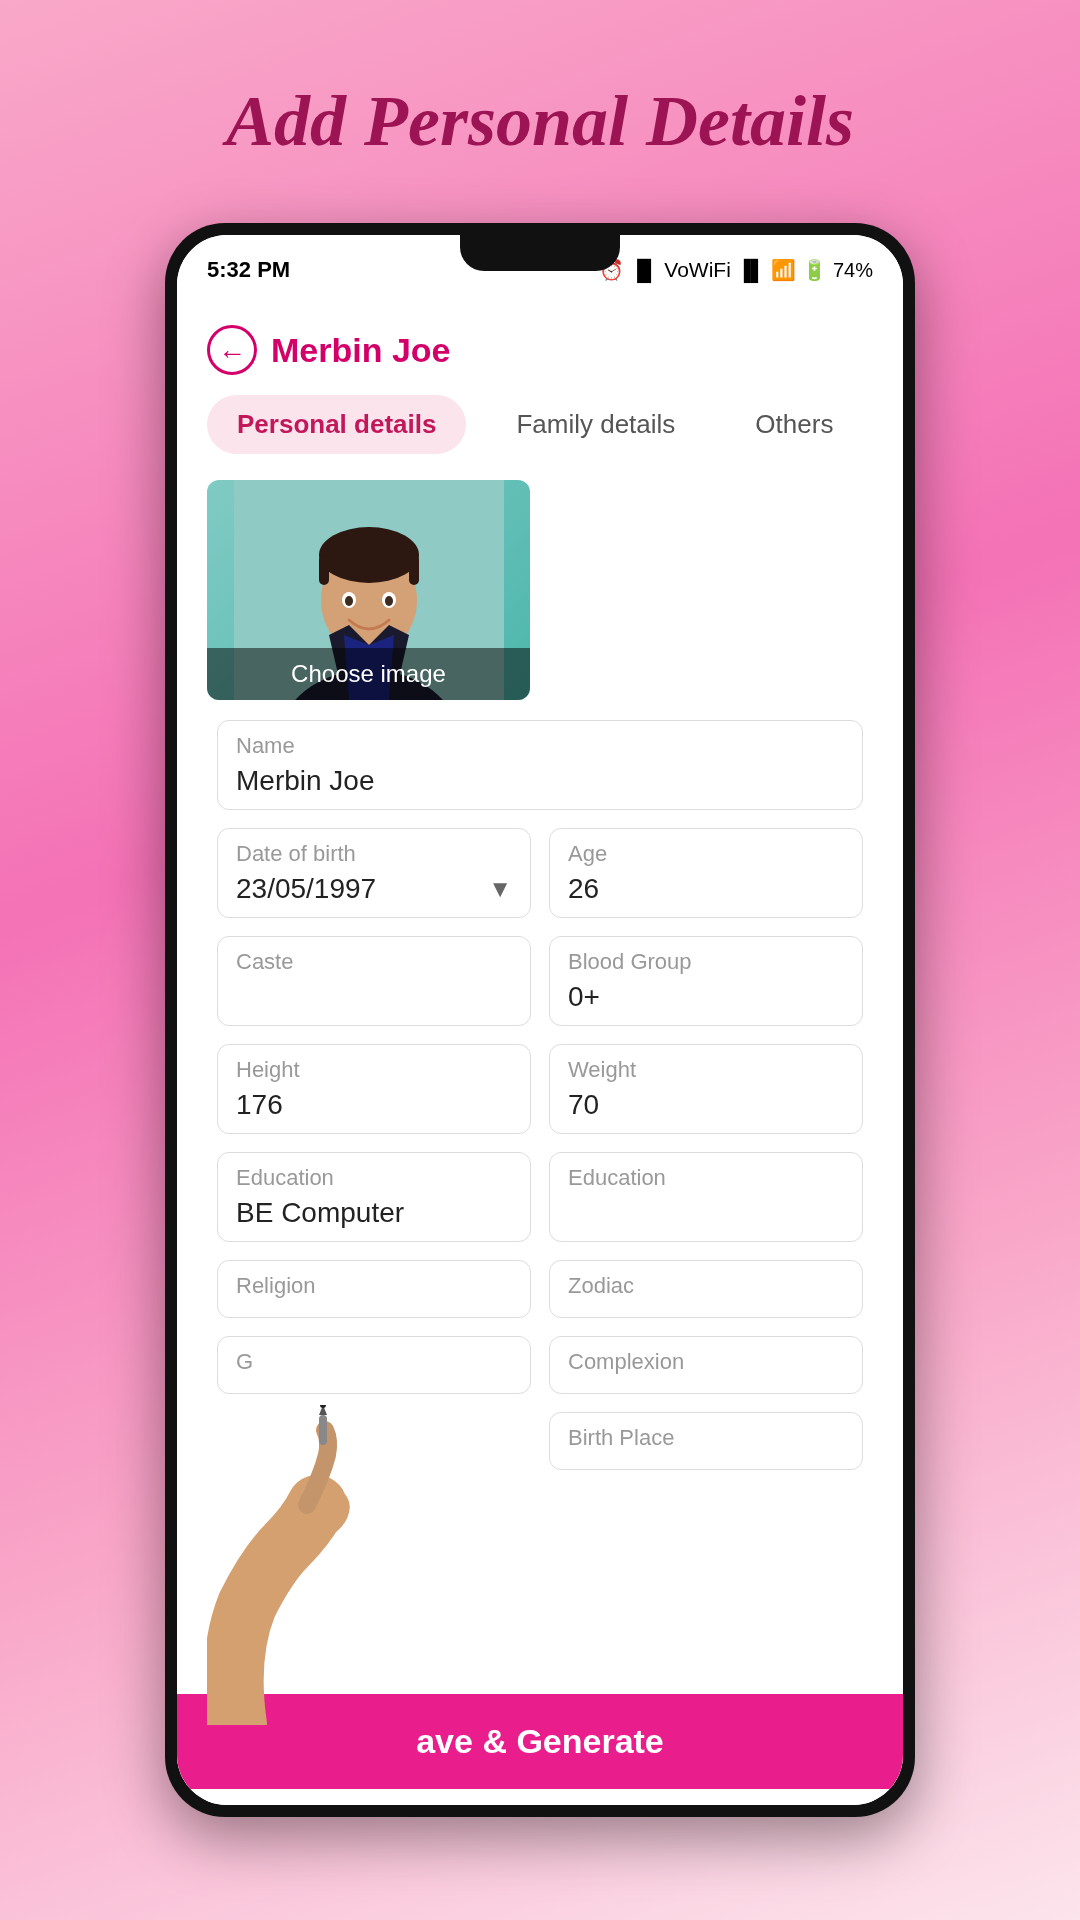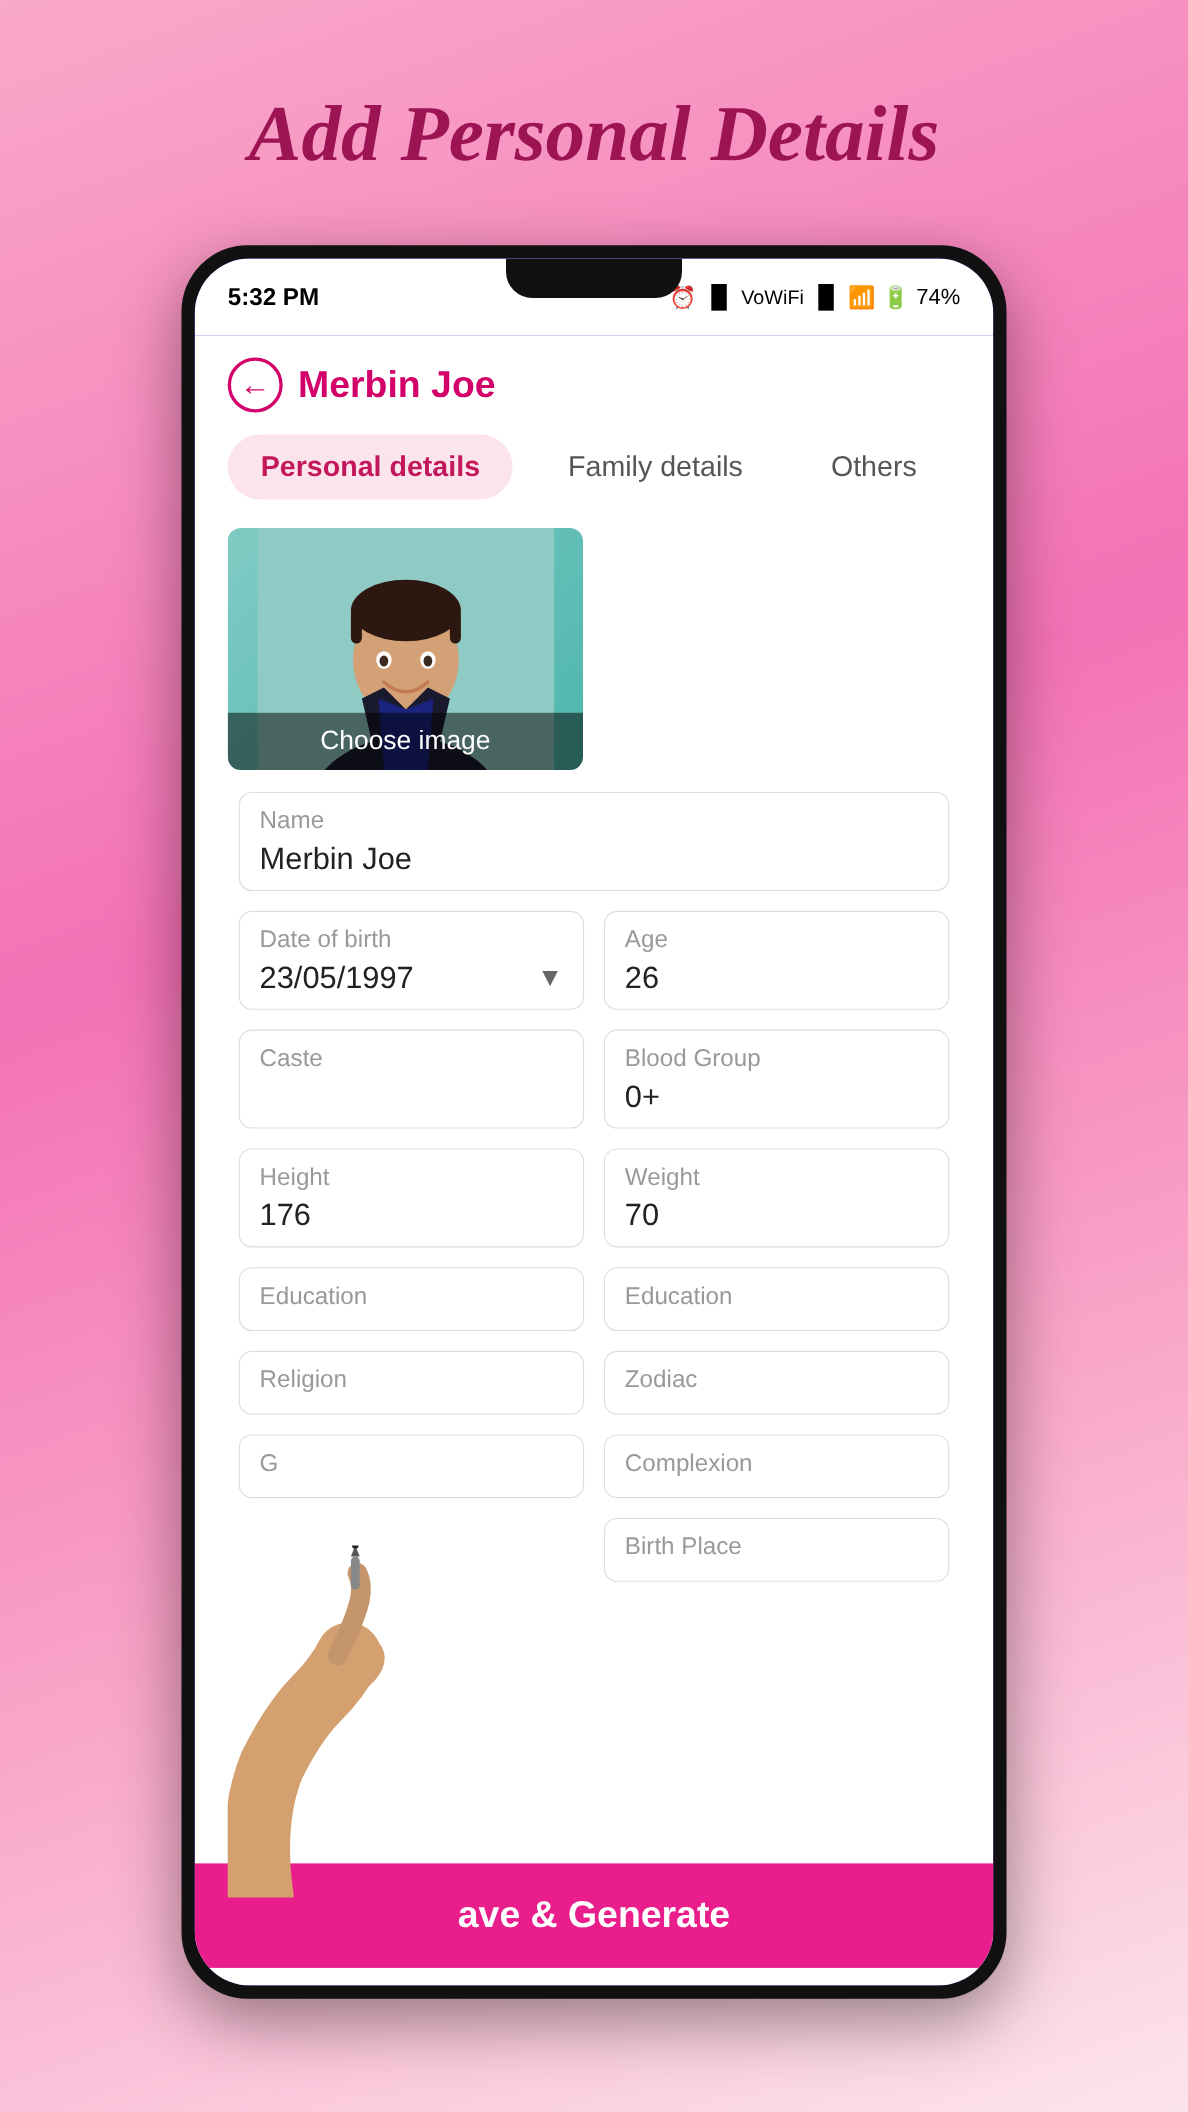--- a/index.html
+++ b/index.html
@@ -32,21 +32,21 @@
     .phone {
       width: 750px;
       background: #111;
       border-radius: 60px;
       padding: 12px;
       box-shadow: 0 20px 60px rgba(0,0,0,0.4);
       position: relative;
     }
 
     .phone-inner {
-      background: #6d28d9;
+      background: #ffffff;
       border-radius: 50px;
       overflow: hidden;
       position: relative;
     }
 
     
     .notch-bar {
       background: #fff;
       height: 70px;
       display: flex;
@@ -257,21 +257,21 @@
 
 <div class="phone">
   <div class="phone-inner">
 
     <div class="notch-bar">
       <span class="status-time">5:32 PM</span>
       <div class="notch"></div>
       <div class="status-icons">
         <span>⏰</span>
         <span>▐▌</span>
-        <span style="font-size:18px;">Vo<br style="display:none">WiFi</span>
+        <span style="font-size:21px;">Vo<br style="display:none">WiFi</span>
         <span>▐▌</span>
         <span>📶</span>
         <span>🔋</span>
         <span>74%</span>
       </div>
     </div>
 
     <div class="app-content">
 
       <div class="app-header">
@@ -366,20 +366,21 @@
           </div>
           <div class="field-group">
             <span class="field-label">Weight</span>
             <span class="field-value">70</span>
           </div>
         </div>
 
         <div class="field-row">
           <div class="field-group">
             <span class="field-label">Education</span>
+            <span class="field-value">BE Computer</span>
           </div>
           <div class="field-group" style="overflow:hidden;">
             <span class="field-label">Education</span>
           </div>
         </div>
 
         <div class="field-row">
           <div class="field-group">
             <span class="field-label">Religion</span>
             <span class="field-value"></span>

